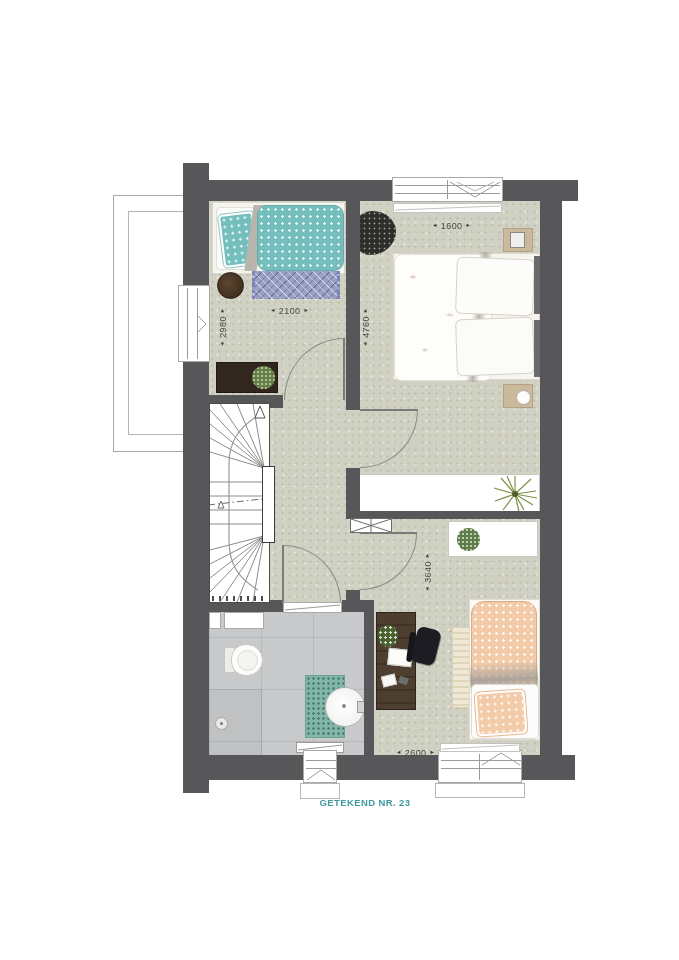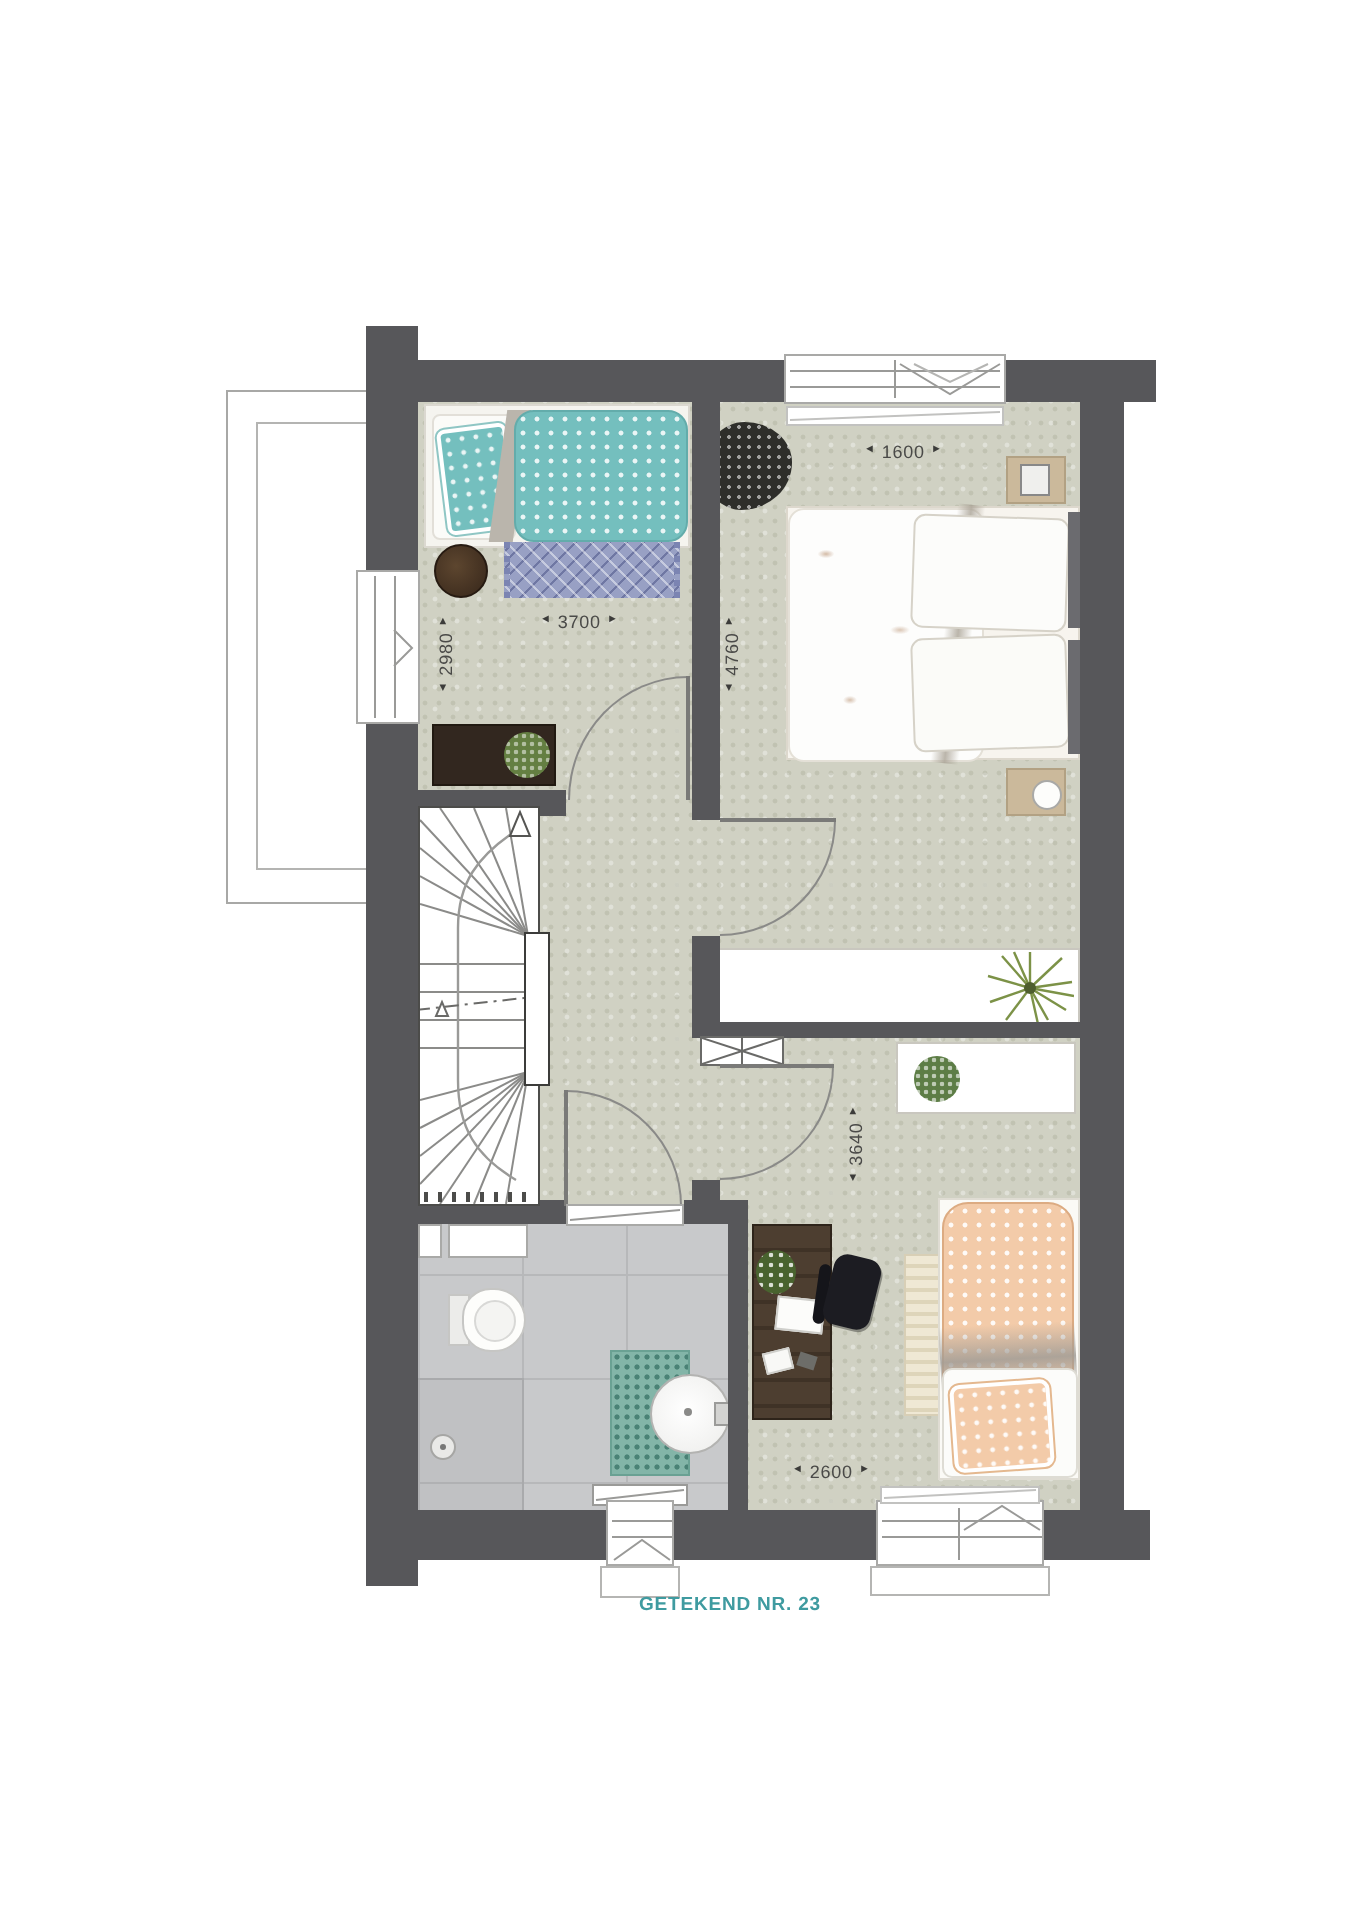--- a/index.html
+++ b/index.html
@@ -260,21 +260,21 @@
   </div>
   <div class="white-box" style="left:435px;top:783px;width:90px;height:15px;border-color:#b5b5b3;"></div>
   <div class="white-box" style="left:440px;top:743px;width:80px;height:9px;border-color:#c2c2c0;">
     <svg width="78" height="7" viewBox="0 0 78 7">
         <line x1="1" y1="5" x2="77" y2="1" stroke="#c2c2c0" stroke-width="1"></line>
       </svg>
   </div>
 
   <div class="dim" style="left:270px;top:306px;">
     <span class="arr">◄</span>
-    <span>3700</span>
+    <span>2100</span>
     <span class="arr">►</span>
   </div>
   <div class="dim vdim" style="left:195px;top:322px;width:56px;justify-content:center;">
     <span class="arr">◄</span>
     <span>2980</span>
     <span class="arr">►</span>
   </div>
   <div class="dim" style="left:432px;top:221px;">
     <span class="arr">◄</span>
     <span>1600</span>
@@ -283,21 +283,21 @@
   <div class="dim vdim" style="left:338px;top:322px;width:56px;justify-content:center;">
     <span class="arr">◄</span>
     <span>4760</span>
     <span class="arr">►</span>
   </div>
   <div class="dim vdim" style="left:400px;top:567px;width:56px;justify-content:center;">
     <span class="arr">◄</span>
     <span>3640</span>
     <span class="arr">►</span>
   </div>
-  <div class="dim" style="left:396px;top:731px;">
+  <div class="dim" style="left:396px;top:748px;">
     <span class="arr">◄</span>
     <span>2600</span>
     <span class="arr">►</span>
   </div>
 
   <div class="footer" style="left:270px;top:797px;width:190px;">GETEKEND NR. 23</div>
 
 </div>
 
 </body></html>

